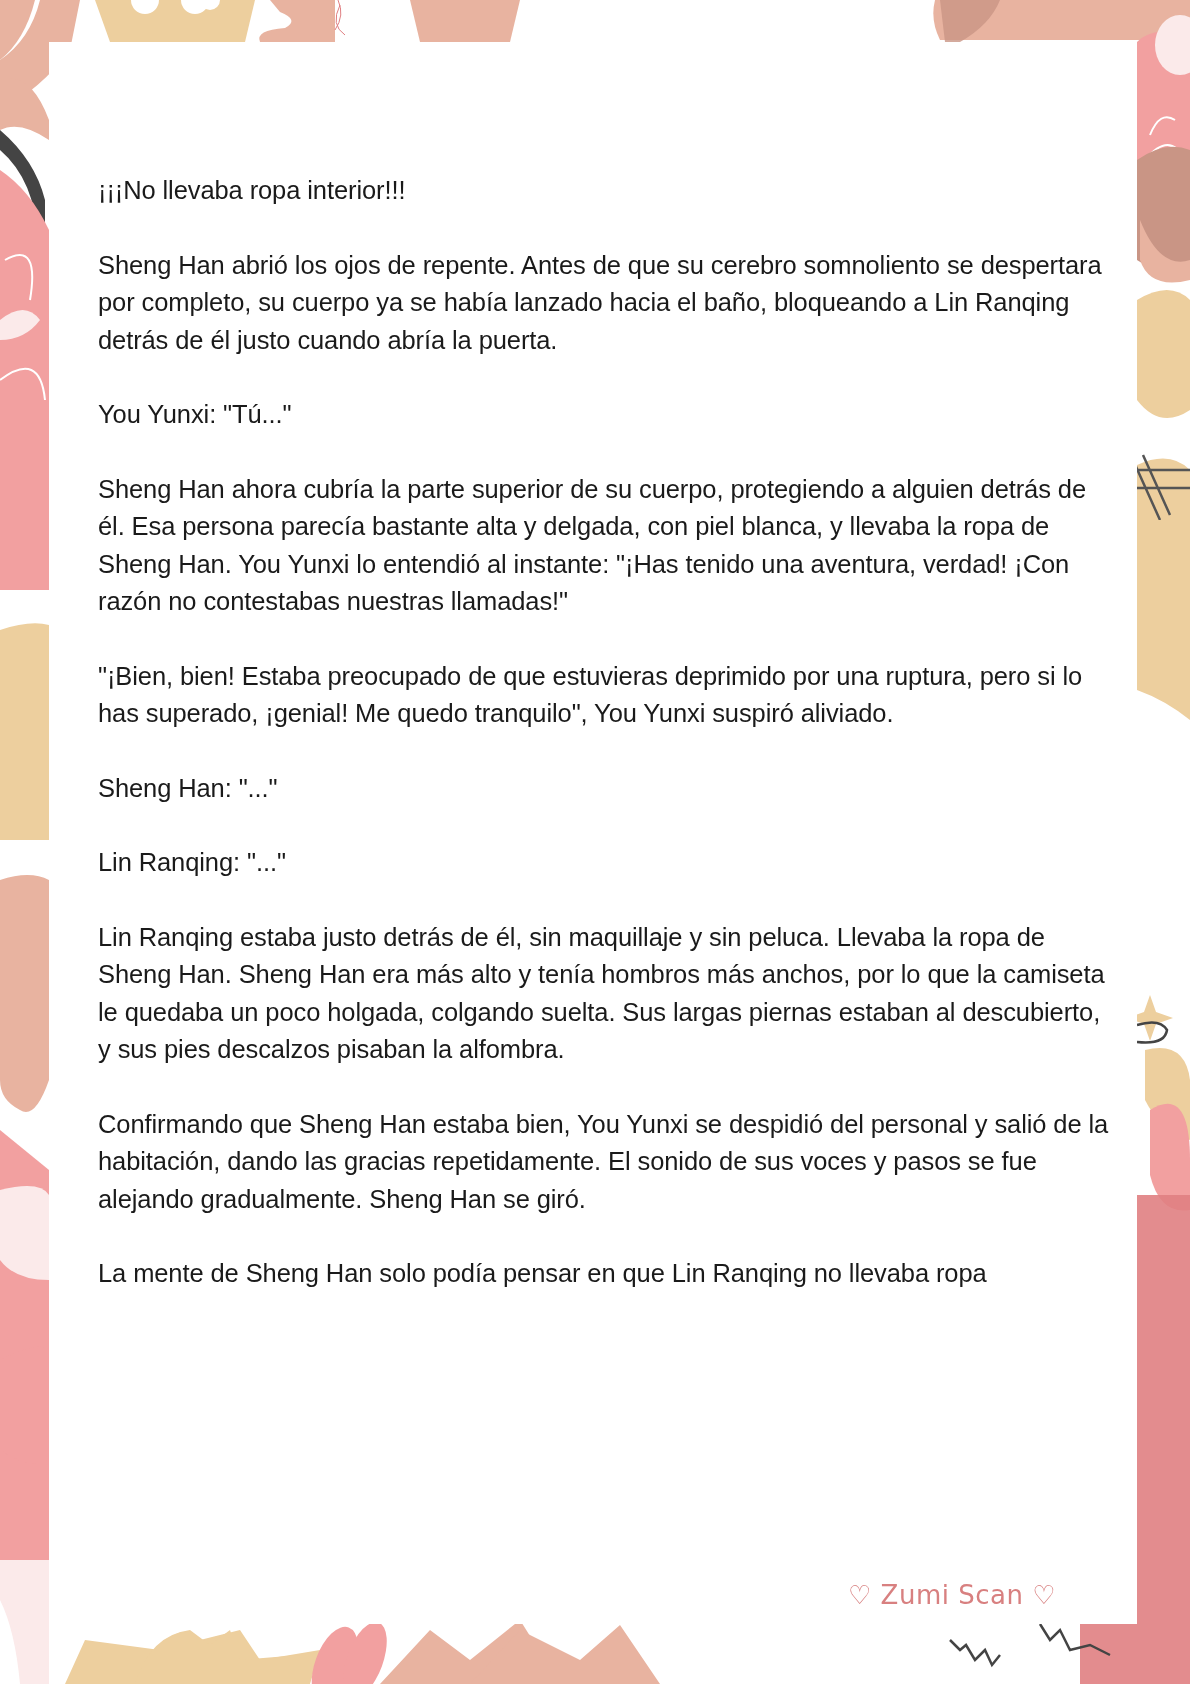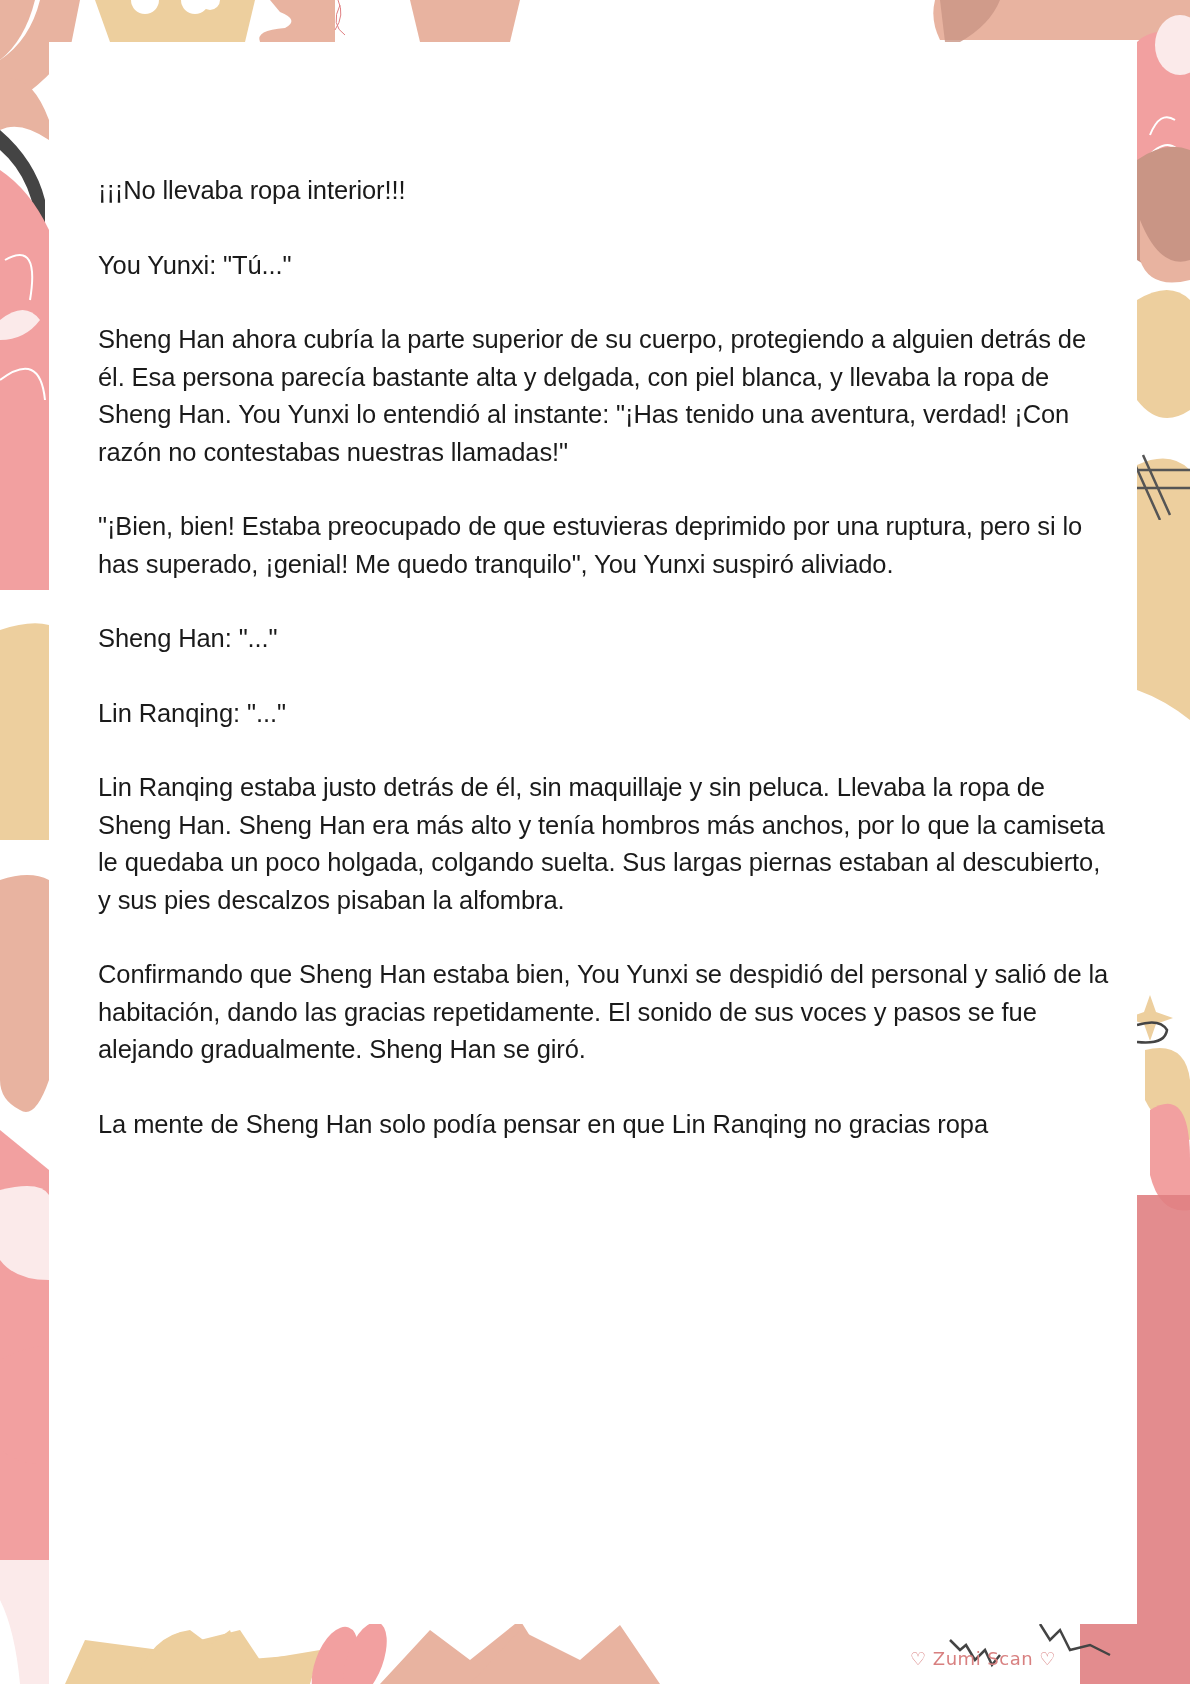--- a/index.html
+++ b/index.html
@@ -1,21 +1,21 @@
 <!DOCTYPE html>
 <html><head>
   <meta charset="utf-8">
   <style>
     html, body { margin: 0; padding: 0; }
     body { width: 1190px; height: 1684px; position: relative; overflow: hidden; background: #ffffff; font-family: "Liberation Sans", "DejaVu Sans", sans-serif; }
     .deco { position: absolute; z-index: 0; }
     .page { position: absolute; left: 49px; top: 42px; width: 1088px; height: 1582px; background: #ffffff; z-index: 2; }
     .content { position: absolute; left: 49px; top: 130px; width: 1020px; }
     .para { margin: 0 0 37px 0; font-size: 25.5px; line-height: 37.5px; color: #1a1a1a; letter-spacing: -0.1px; }
-    .footer-sig { position: absolute; right: 134px; top: 1648px; font-size: 18px; color: #d88080; z-index: 3; font-family: "DejaVu Sans", sans-serif; letter-spacing: 0.5px; }
+    .footer-sig { position: absolute; right: 134px; top: 1580px; font-size: 26px; color: #d88080; z-index: 3; font-family: "DejaVu Sans", sans-serif; letter-spacing: 0.5px; }
   </style>
 </head>
 <body>
 
 <div class="deco" style="left:0;top:0;width:1190px;height:1684px;">
   <svg width="1190" height="1684" viewBox="0 0 1190 1684" xmlns="http://www.w3.org/2000/svg">
 
     <path d="M0 0 H35 Q25 40 0 60 Z" fill="#e8b3a0"></path>
     <path d="M40 0 H80 L70 50 Q40 90 0 110 V60 Q30 40 40 0 Z" fill="#e8b3a0"></path>
     <path d="M95 0 H255 L245 42 H110 Z" fill="#edcf9e"></path>
@@ -62,24 +62,25 @@
     <path d="M380 1684 L430 1630 L470 1660 L520 1620 L560 1684 Z" fill="#e8b3a0"></path>
     <path d="M470 1684 L520 1630 L580 1660 L620 1625 L660 1684 Z" fill="#e8b3a0"></path>
     <path d="M950 1640 L960 1650 L966 1645 L975 1660 L985 1650 L992 1665 L1000 1655" stroke="#444444" stroke-width="2.5" fill="none"></path>
     <path d="M1040 1624 L1050 1640 L1060 1630 L1070 1650 L1090 1645 L1110 1655" stroke="#444444" stroke-width="2.5" fill="none"></path>
   </svg>
 </div>
 
 <div class="page">
   <div class="content">
     <p class="para">¡¡¡No llevaba ropa interior!!!</p>
+    <p class="para">Sheng Han abrió los ojos de repente. Antes de que su cerebro somnoliento se despertara por completo, su cuerpo ya se había lanzado hacia el baño, bloqueando a Lin Ranqing detrás de él justo cuando abría la puerta.</p>
     <p class="para">You Yunxi: "Tú..."</p>
     <p class="para">Sheng Han ahora cubría la parte superior de su cuerpo, protegiendo a alguien detrás de él. Esa persona parecía bastante alta y delgada, con piel blanca, y llevaba la ropa de Sheng Han. You Yunxi lo entendió al instante: "¡Has tenido una aventura, verdad! ¡Con razón no contestabas nuestras llamadas!"</p>
     <p class="para">"¡Bien, bien! Estaba preocupado de que estuvieras deprimido por una ruptura, pero si lo has superado, ¡genial! Me quedo tranquilo", You Yunxi suspiró aliviado.</p>
     <p class="para">Sheng Han: "..."</p>
     <p class="para">Lin Ranqing: "..."</p>
     <p class="para">Lin Ranqing estaba justo detrás de él, sin maquillaje y sin peluca. Llevaba la ropa de Sheng Han. Sheng Han era más alto y tenía hombros más anchos, por lo que la camiseta le quedaba un poco holgada, colgando suelta. Sus largas piernas estaban al descubierto, y sus pies descalzos pisaban la alfombra.</p>
     <p class="para">Confirmando que Sheng Han estaba bien, You Yunxi se despidió del personal y salió de la habitación, dando las gracias repetidamente. El sonido de sus voces y pasos se fue alejando gradualmente. Sheng Han se giró.</p>
-    <p class="para">La mente de Sheng Han solo podía pensar en que Lin Ranqing no gracias ropa</p>
+    <p class="para">La mente de Sheng Han solo podía pensar en que Lin Ranqing no llevaba ropa</p>
   </div>
 </div>
 
 <div class="footer-sig">♡ Zumi Scan ♡</div>
 
 </body></html>

